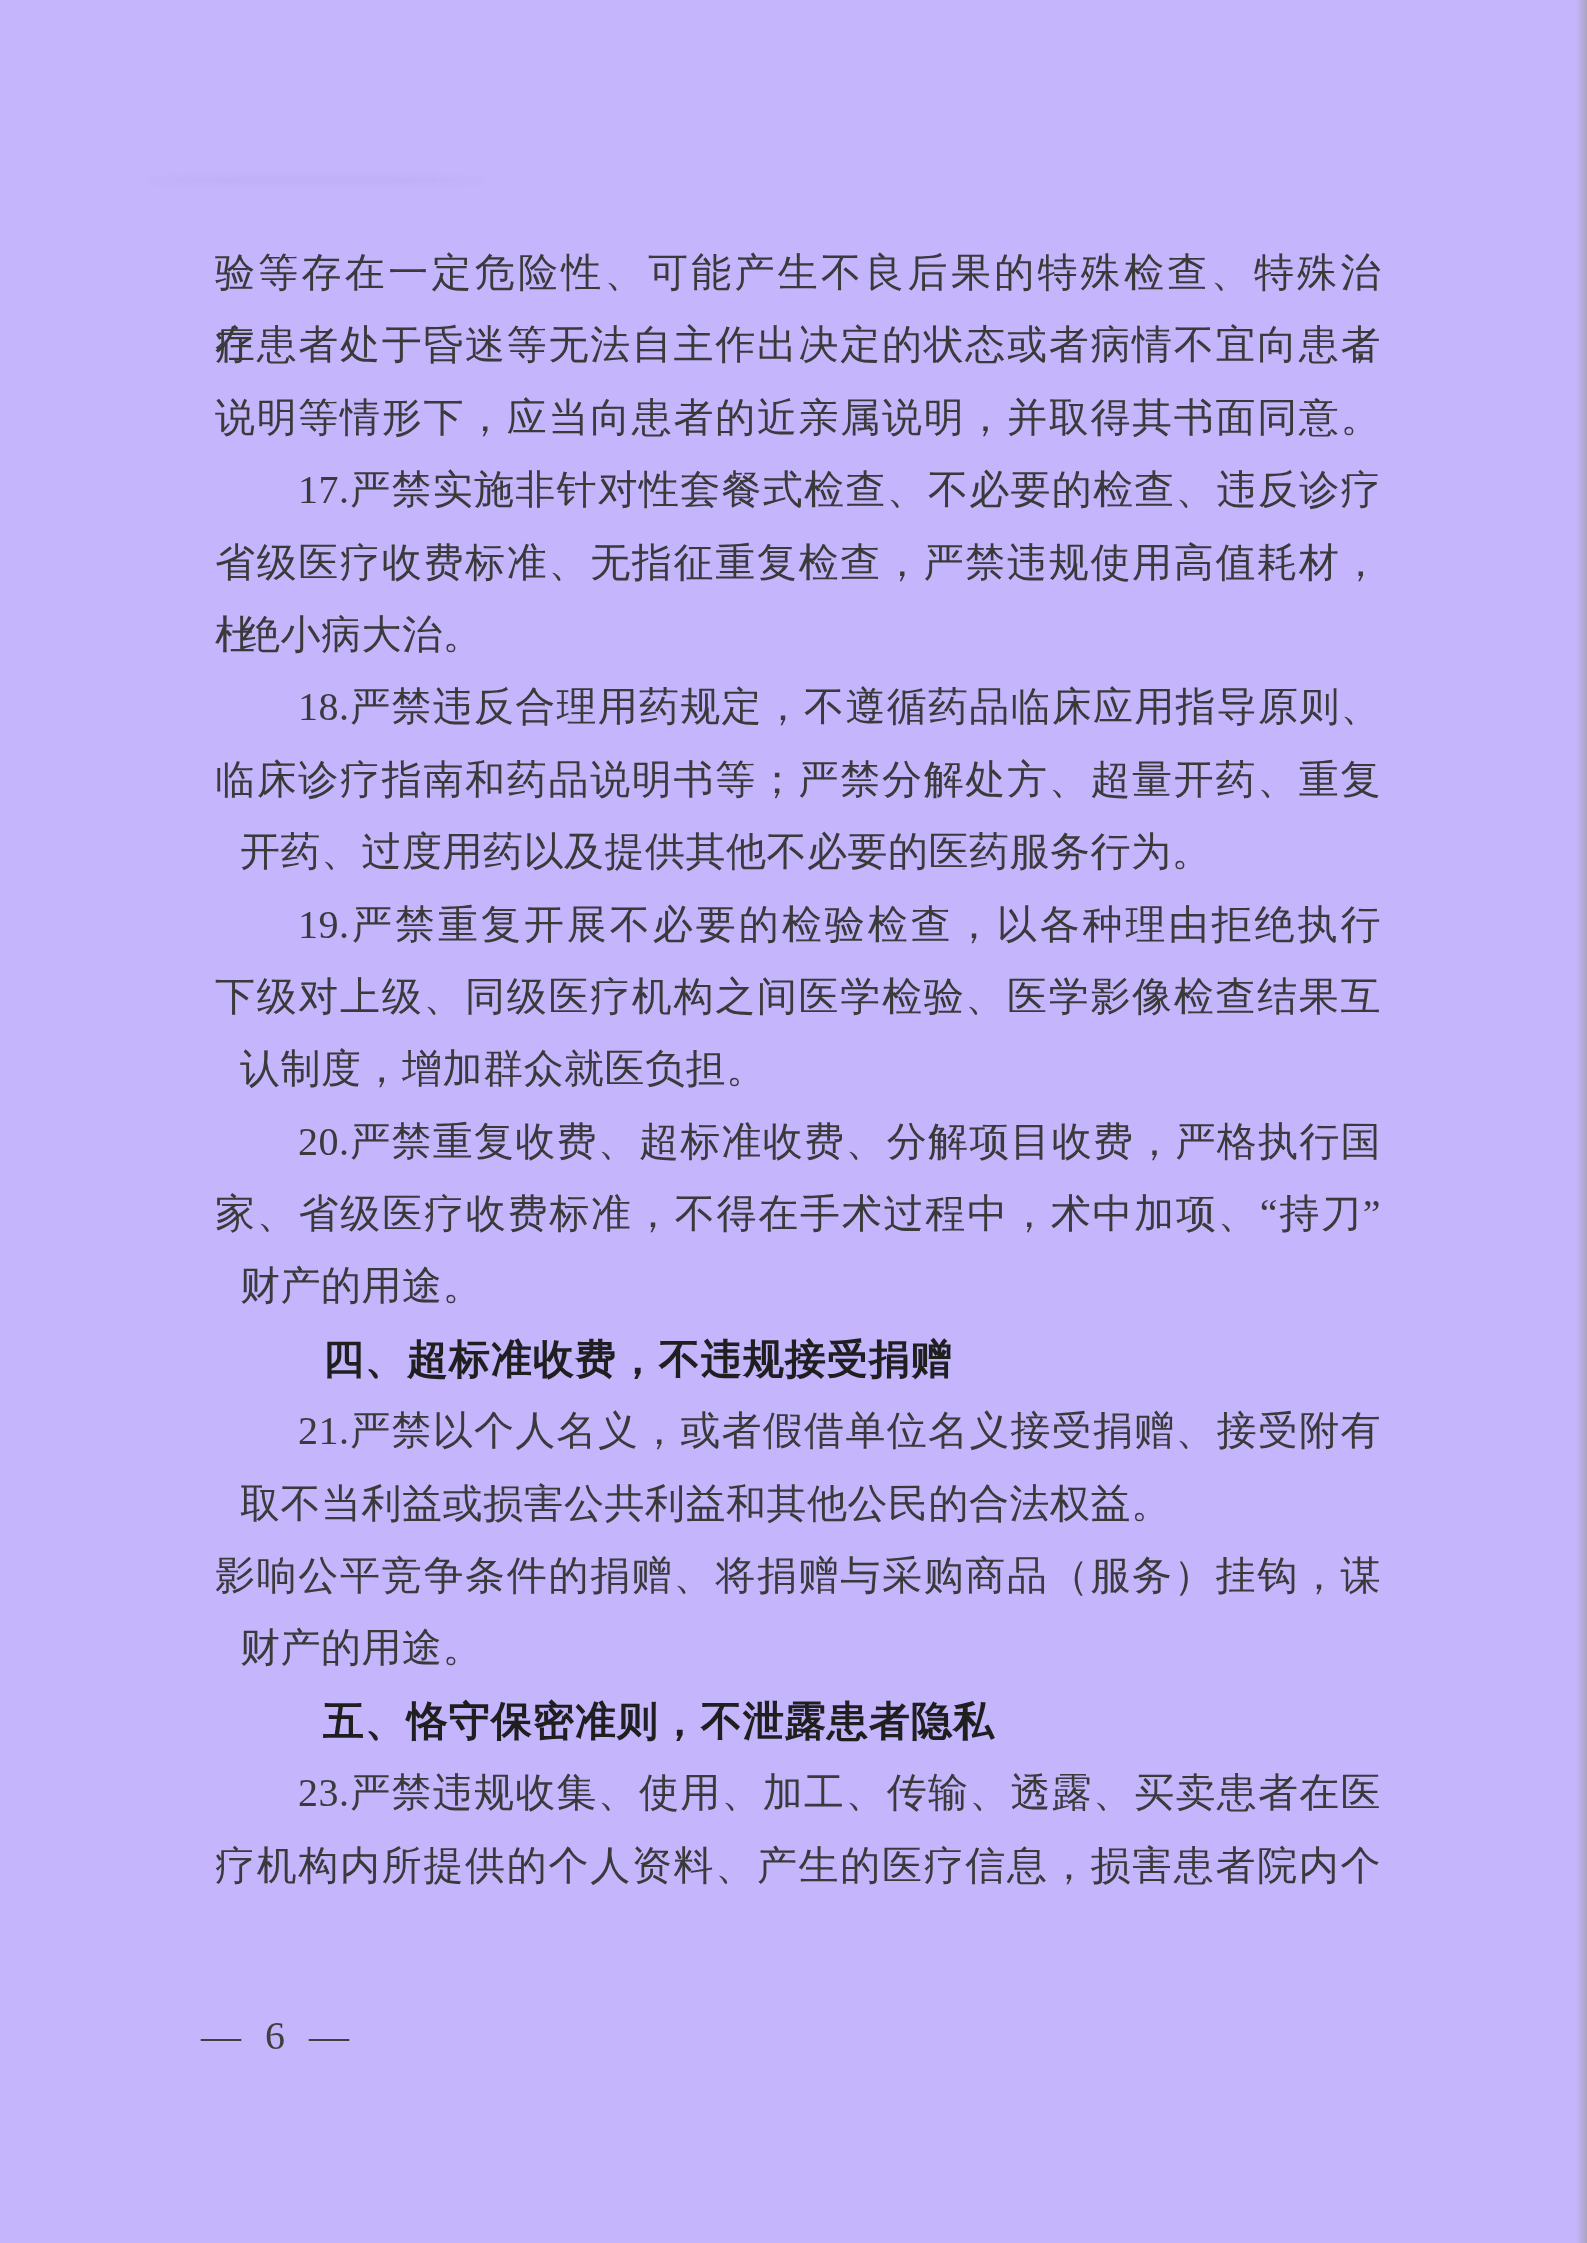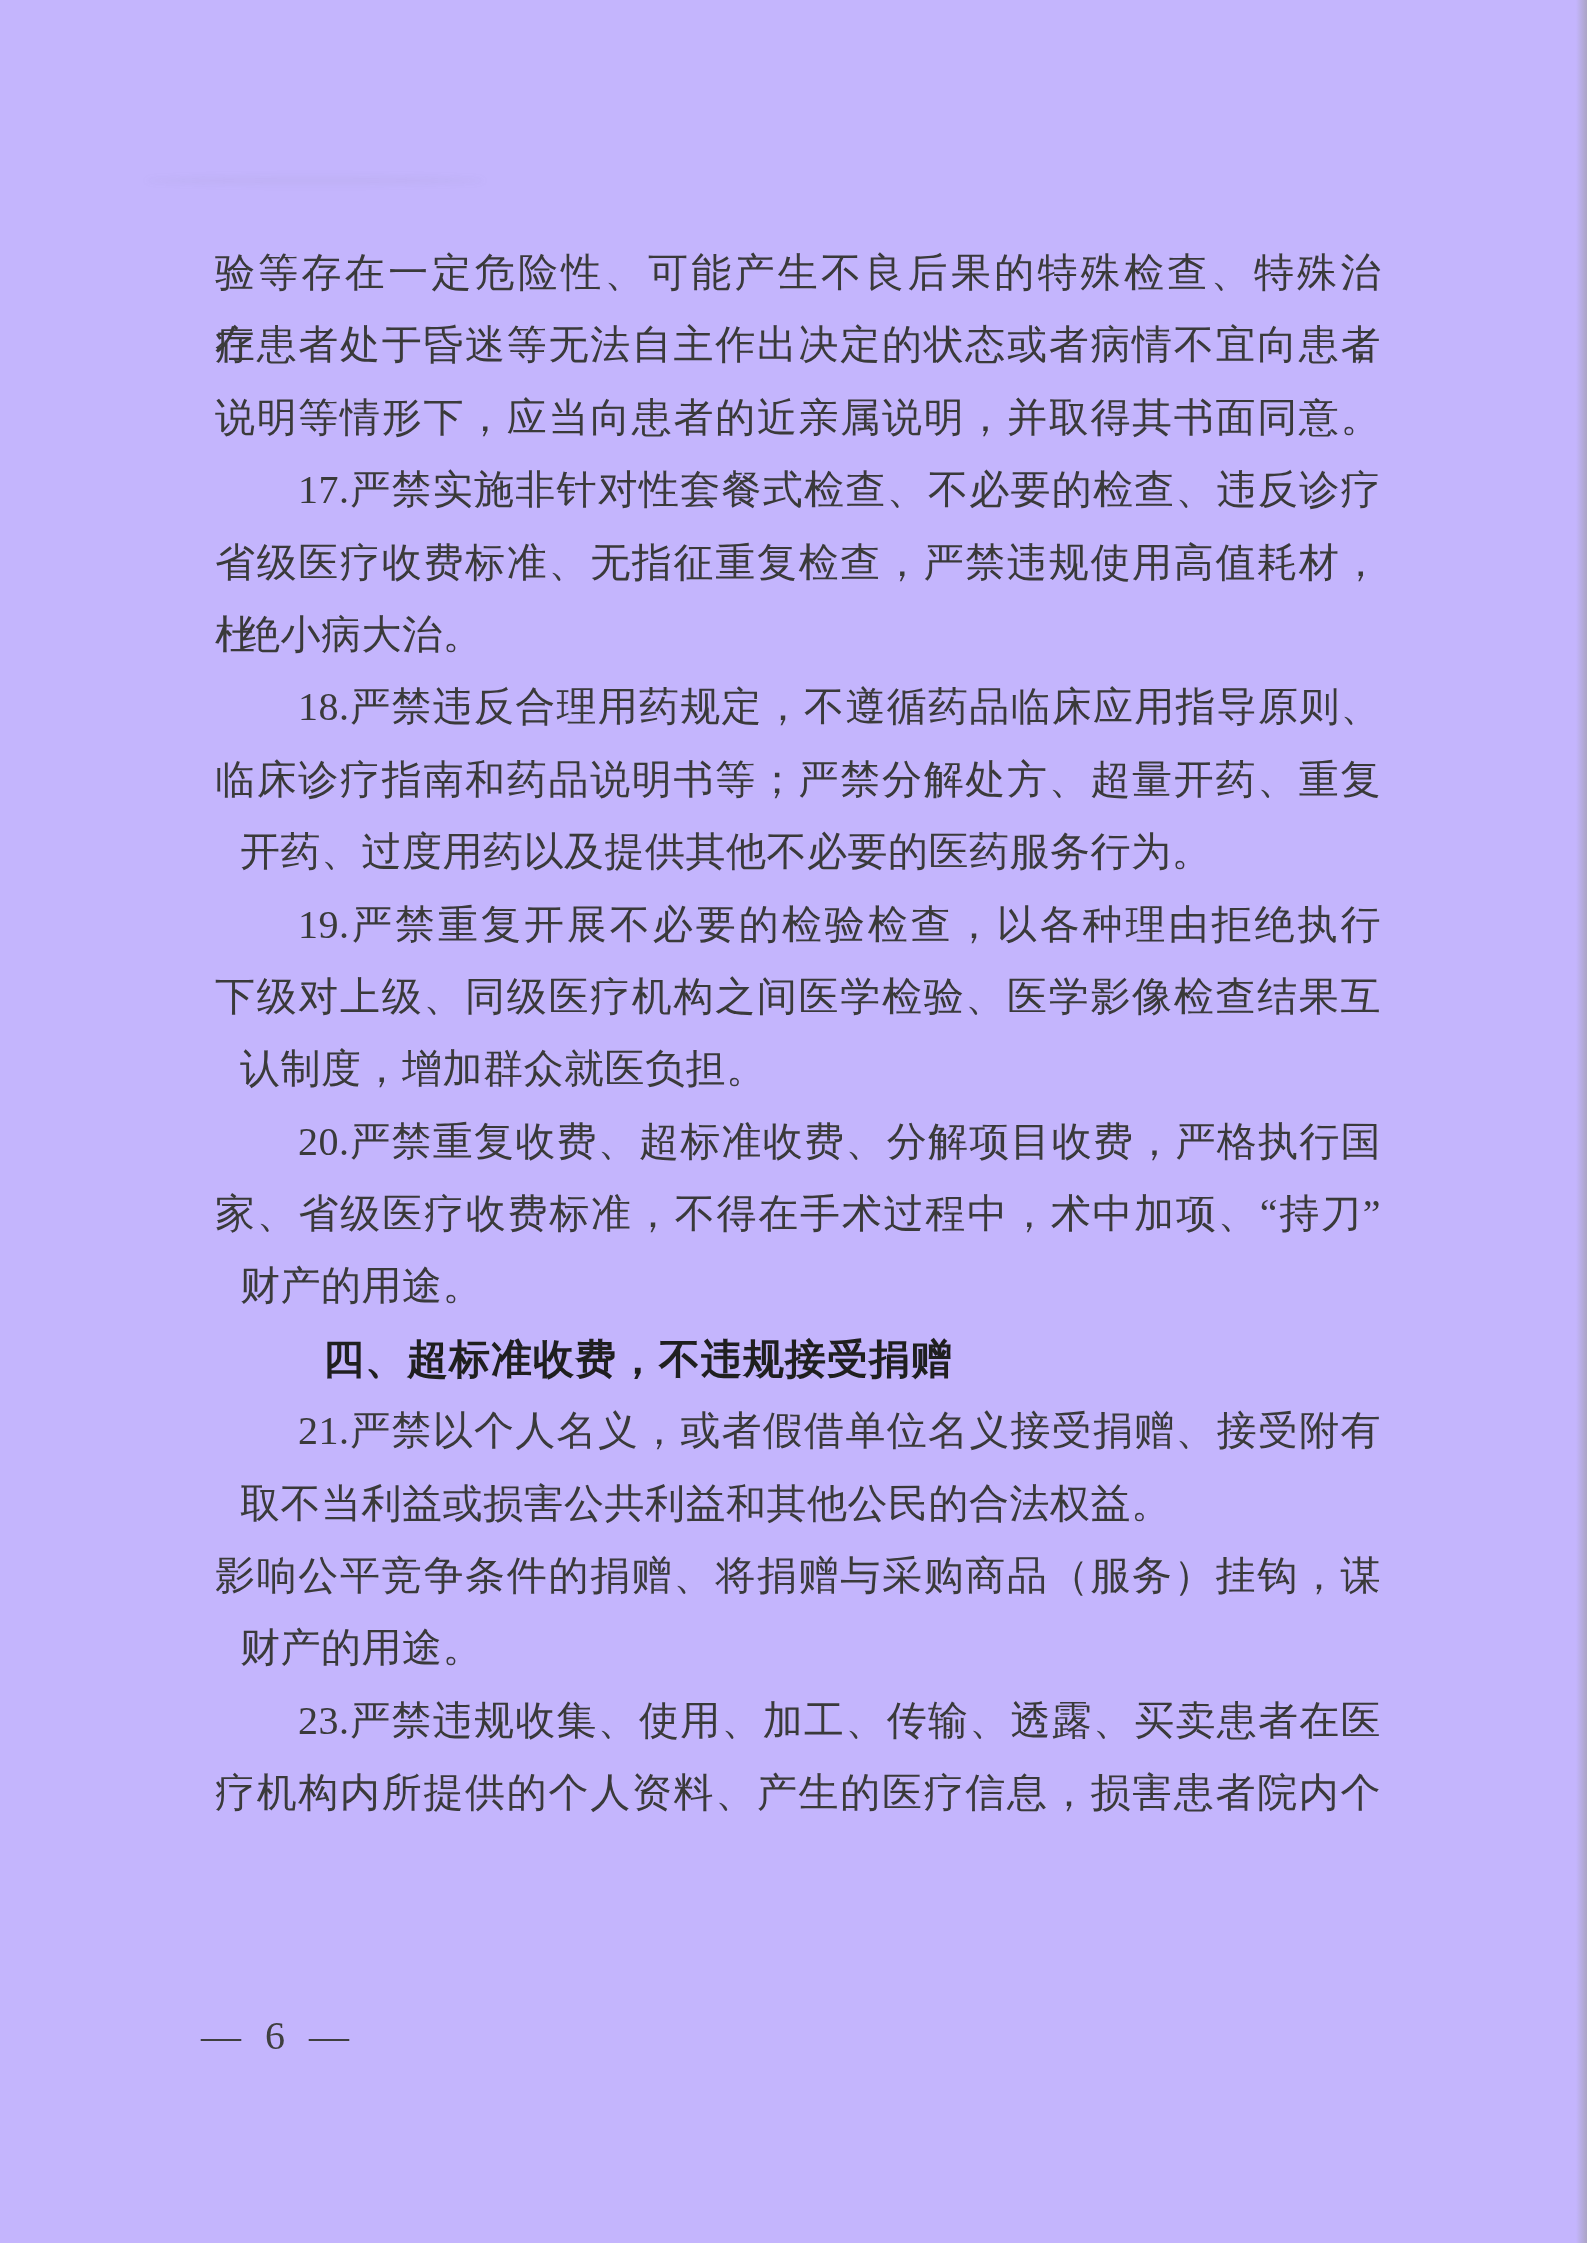--- a/index.html
+++ b/index.html
@@ -99,18 +99,19 @@
       <div class="line">下级对上级、同级医疗机构之间医学检验、医学影像检查结果互</div>
       <div class="line flush-left">认制度，增加群众就医负担。</div>
       <div class="line indent">20.严禁重复收费、超标准收费、分解项目收费，严格执行国</div>
       <div class="line">家、省级医疗收费标准，不得在手术过程中，术中加项、“持刀”</div>
       <div class="line flush-left">财产的用途。</div>
       <div class="line heading indent flush-left">四、超标准收费，不违规接受捐赠</div>
       <div class="line indent">21.严禁以个人名义，或者假借单位名义接受捐赠、接受附有</div>
       <div class="line flush-left">取不当利益或损害公共利益和其他公民的合法权益。</div>
       <div class="line">影响公平竞争条件的捐赠、将捐赠与采购商品（服务）挂钩，谋</div>
       <div class="line flush-left">财产的用途。</div>
+      <div class="line heading indent flush-left">五、恪守保密准则，不泄露患者隐私</div>
       <div class="line indent">23.严禁违规收集、使用、加工、传输、透露、买卖患者在医</div>
       <div class="line">疗机构内所提供的个人资料、产生的医疗信息，损害患者院内个</div>
     </div>
   <div class="footer-page-number">— 6 —</div>
   <div class="scan-edge"></div>
 </div>
 
 </body></html>

